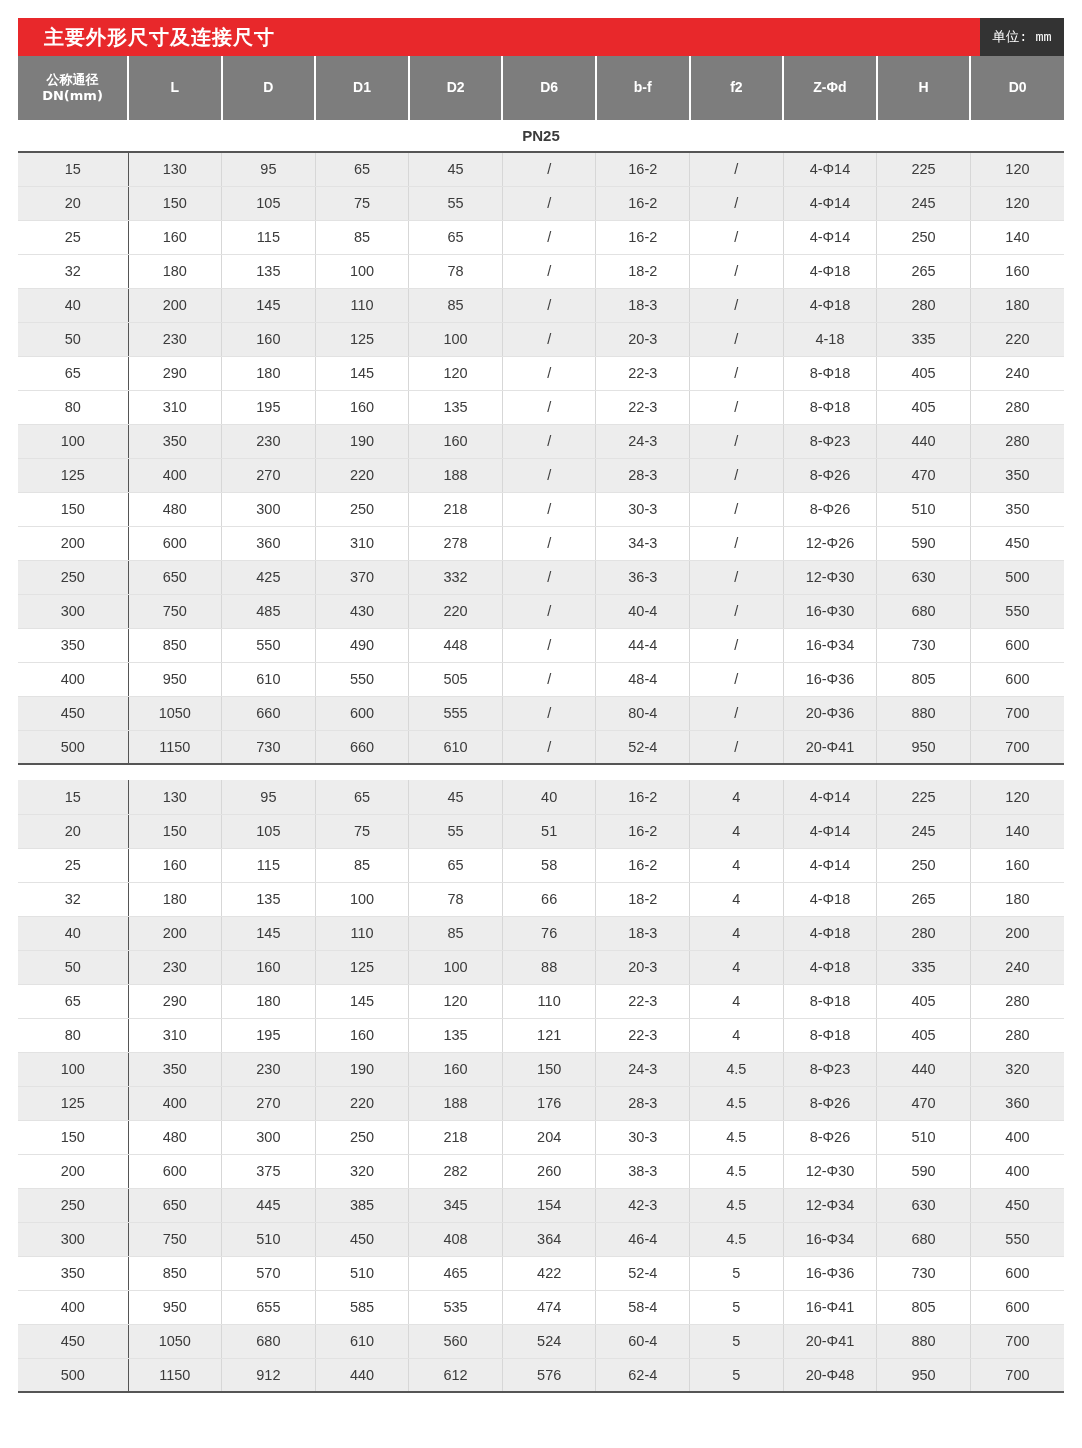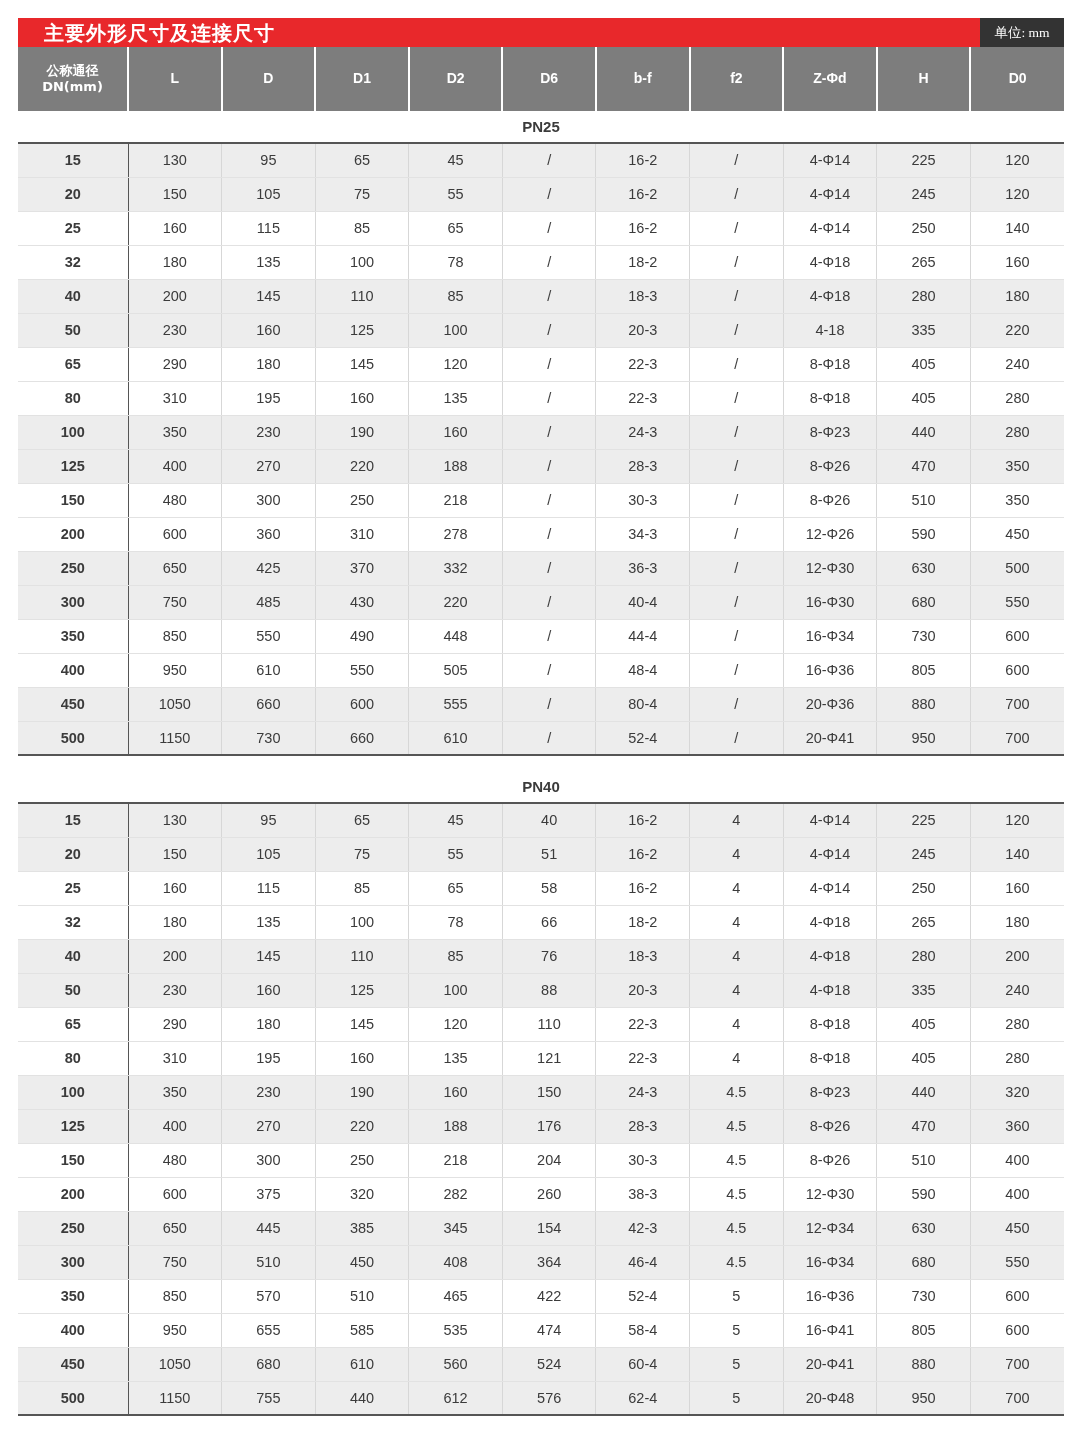--- a/index.html
+++ b/index.html
@@ -19,21 +19,21 @@
   .page {
     width: 1082px;
     height: 1448px;
     padding: 18px 18px 0 18px;
     position: relative;
   }
 
   
   .banner {
     position: relative;
-    height: 29px;
+    height: 38px;
     display: flex;
     align-items: stretch;
     justify-content: space-between;
   }
   .banner-red {
     flex: 1 1 auto;
     background: #e8282b;
     display: flex;
     align-items: center;
     padding-left: 26px;
@@ -47,21 +47,21 @@
     font-family: "DejaVu Sans", "Liberation Sans", sans-serif;
   }
   .banner-unit {
     flex: 0 0 84px;
     background: #333333;
     color: #ffffff;
     font-size: 13.5px;
     display: flex;
     align-items: center;
     justify-content: center;
-    font-family: Liberation Serif, serif;
+    font-family: Liberation Mono, monospace;
   }
 
   
   table.spec {
     border-collapse: collapse;
     width: 1046px;
     table-layout: fixed;
   }
   table.spec col.c-dn   { width: 110px; }
   table.spec col.c-std  { width: 93.6px; }
@@ -108,21 +108,20 @@
     font-size: 14.5px;
     color: #3b3b3b;
     border-right: 1px solid #d7d7d7;
     border-bottom: 1px solid #e2e2e2;
     padding: 0 2px;
     white-space: nowrap;
   }
   tbody td:last-child { border-right: none; }
   tbody td.dn-cell {
     border-right: 1px solid #555555;
-    font-weight: bold;
   }
 
   tr.band-on td  { background: #ededed; }
   tr.band-off td { background: #ffffff; }
 
   tr.last-of-section td { border-bottom: 2px solid #555555; }
 
   .gap-row td {
     height: 16px;
     background: #ffffff;
@@ -410,23 +409,20 @@
           <td>/</td>
           <td>52-4</td>
           <td>/</td>
           <td>20-Φ41</td>
           <td>950</td>
           <td>700</td>
         </tr>
         <tr class="gap-row">
           <td colspan="11"></td>
         </tr>
-        <tr class="section-row">
-          <td colspan="11">PN40</td>
-        </tr>
         <tr class="band-on">
           <td class="dn-cell">15</td>
           <td>130</td>
           <td>95</td>
           <td>65</td>
           <td>45</td>
           <td>40</td>
           <td>16-2</td>
           <td>4</td>
           <td>4-Φ14</td>
@@ -637,21 +633,21 @@
           <td>524</td>
           <td>60-4</td>
           <td>5</td>
           <td>20-Φ41</td>
           <td>880</td>
           <td>700</td>
         </tr>
         <tr class="band-on last-of-section">
           <td class="dn-cell">500</td>
           <td>1150</td>
-          <td>755</td>
+          <td>912</td>
           <td>440</td>
           <td>612</td>
           <td>576</td>
           <td>62-4</td>
           <td>5</td>
           <td>20-Φ48</td>
           <td>950</td>
           <td>700</td>
         </tr>
       </tbody>

